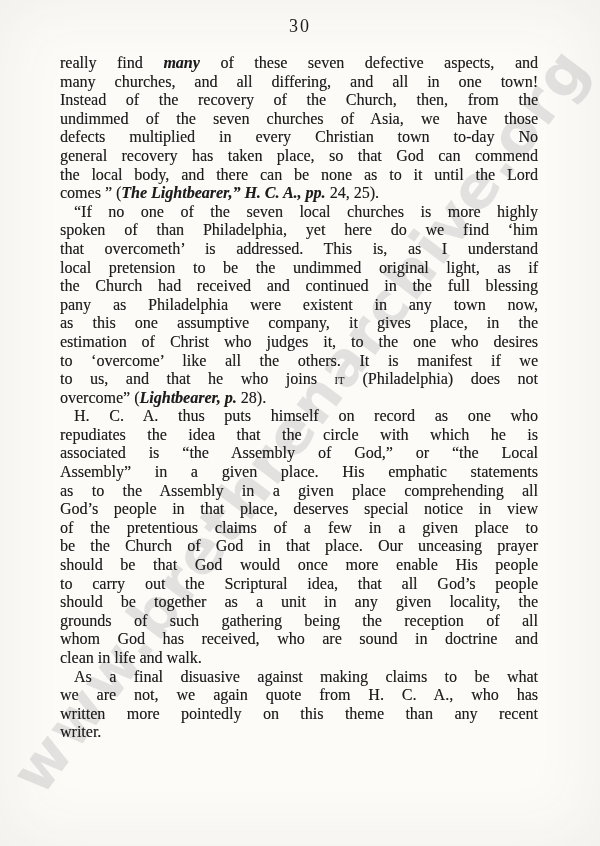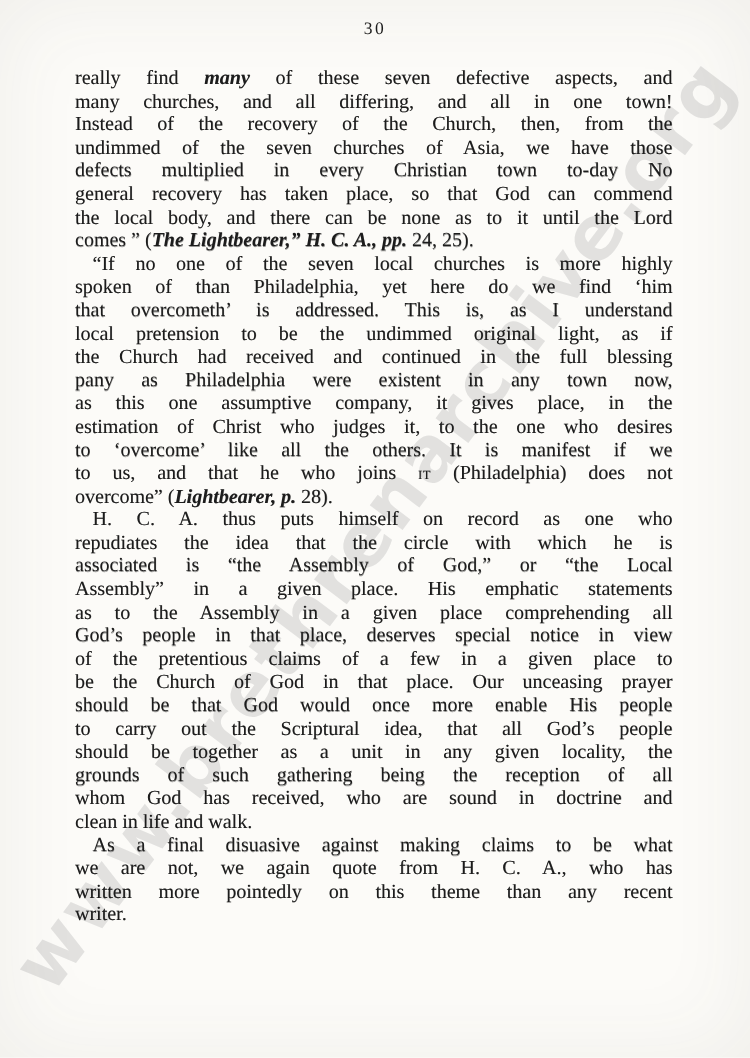--- a/index.html
+++ b/index.html
@@ -28,21 +28,21 @@
     letter-spacing: 2px;
     color: #b3b3b3;
     opacity: 0.35;
     white-space: nowrap;
     z-index: 1;
   }
   .page-number {
     position: absolute;
     top: 16px; left: 0; right: 0;
     text-align: center;
-    font-size: 14px;
+    font-size: 18px;
     letter-spacing: 2px;
     z-index: 2;
   }
   .text-block {
     position: absolute;
     top: 54px; left: 60px;
     width: 478px;
     z-index: 2;
   }
   .line {

